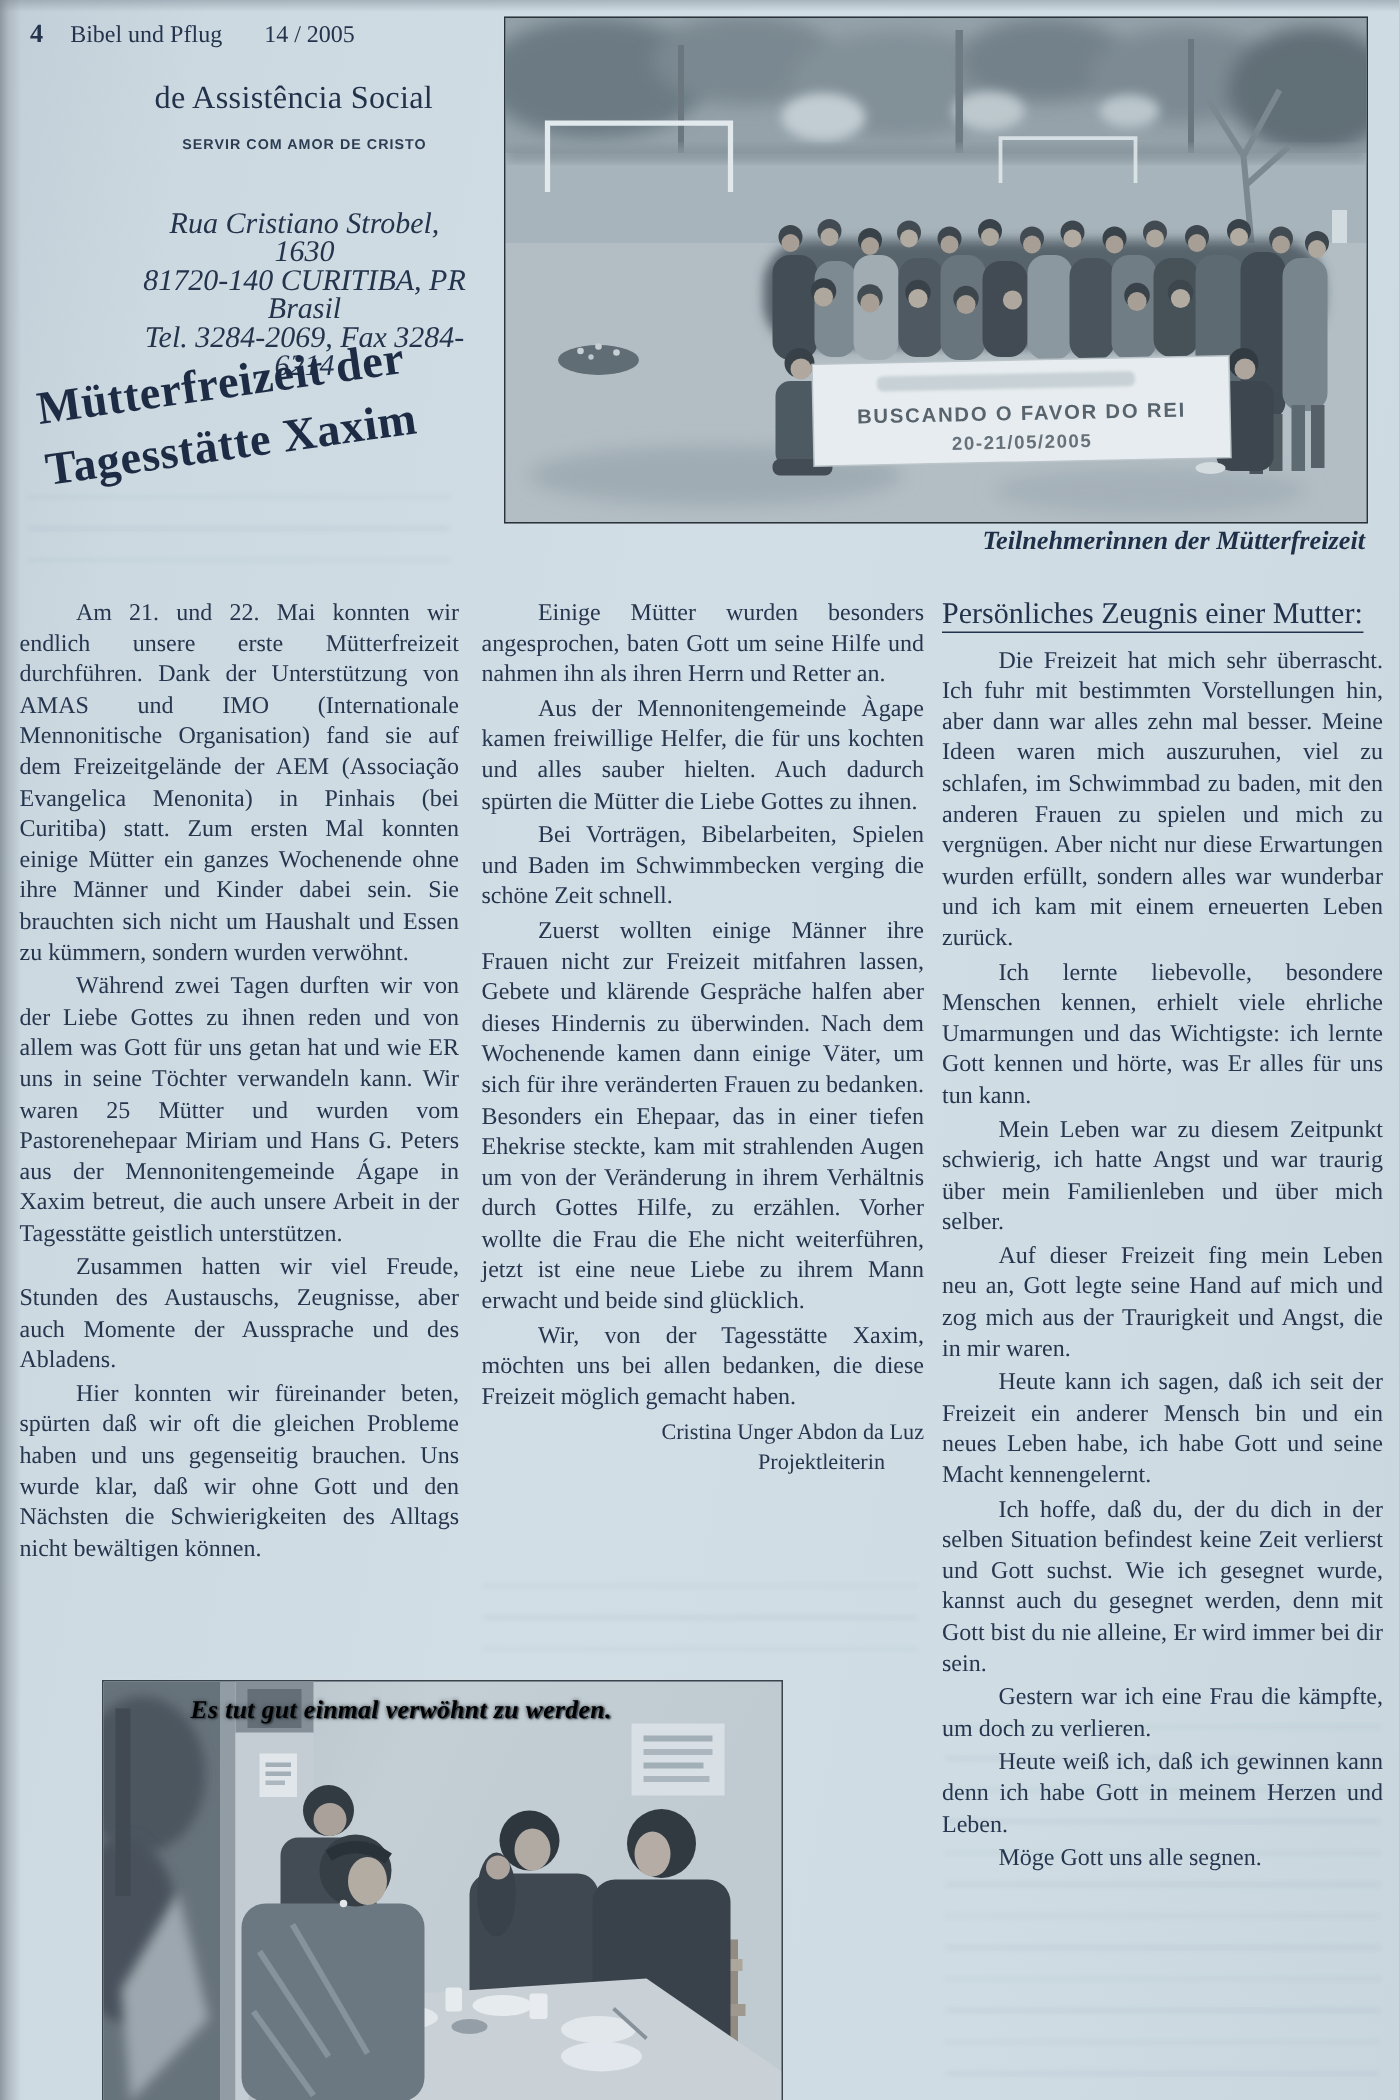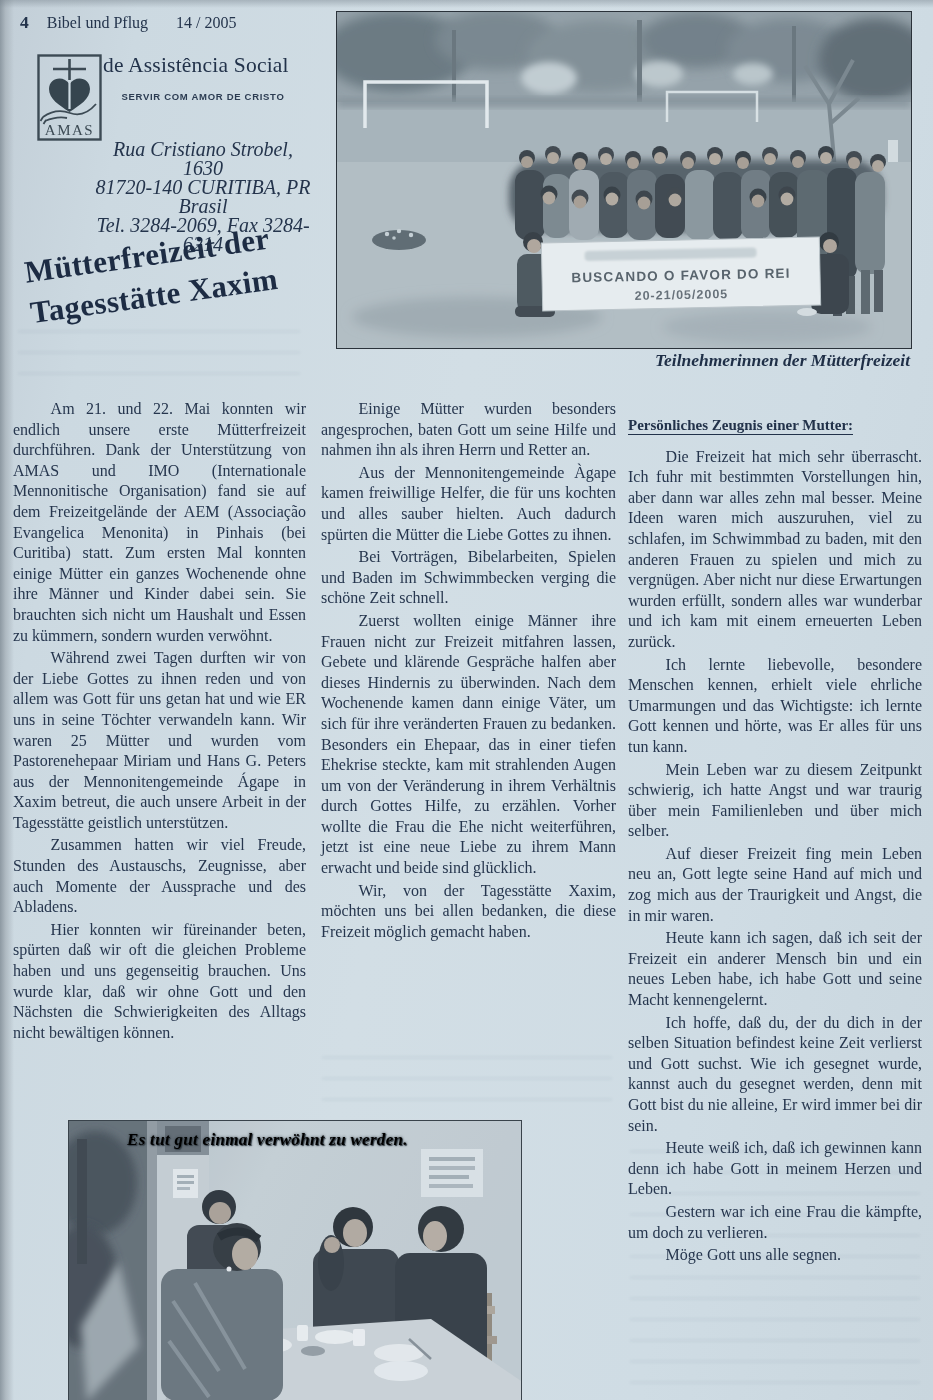--- a/index.html
+++ b/index.html
@@ -38,51 +38,40 @@
     color:#000000;text-shadow:0 0 3px #3a444c,1px 1px 1px #343e46;letter-spacing:.3px;}
   
   .col{position:absolute;top:399px;font-size:16px;line-height:20.6px;text-align:justify;color:#26364e;hyphens:auto;}
   #col1{left:13px;width:293px;}
   #col2{left:321px;width:295px;}
   #col3{left:628px;width:294px;}
   .col p{margin:0 0 0 0;text-indent:2.35em;margin-top:2px;}
   .col p:first-of-type{margin-top:0;}
   .sig{margin-top:3px;text-align:right;font-size:14.8px;line-height:20px;}
   .sig .t{padding-right:26px;}
-  .testimony-heading{font-weight:bold;font-size:15px;margin:16px 0 11px 0;color:#22324a;}
+  .testimony-heading{font-weight:normal;font-size:20px;margin:0 0 11px 0;color:#22324a;}
   .testimony-heading span{border-bottom:1.8px solid #22324a;padding-bottom:1px;}
 </style>
 </head>
 <body>
 
 <div id="page">
   <div class="edge-left"></div>
   <div class="edge-top"></div>
 
   <div class="bleed" style="left:18px;top:330px;width:282px;height:58px;"></div>
   <div class="bleed" style="left:322px;top:1056px;width:290px;height:52px;"></div>
   <div class="bleed" style="left:630px;top:1150px;width:290px;height:235px;"></div>
 
   <div class="header">
     <span class="pgnum">4</span>
     <span>Bibel und Pflug</span>
     <span class="issue">14 / 2005</span>
   </div>
 
-  <div class="logo">
-    <svg width="65" height="87" viewBox="0 0 65 87">
-      <rect x="1.5" y="1.5" width="62" height="84" fill="none" stroke="#3c4a54" stroke-width="2.4"></rect>
-      <line x1="32.5" y1="5" x2="32.5" y2="26" stroke="#3c4a54" stroke-width="2.6"></line>
-      <line x1="16" y1="15" x2="49" y2="15" stroke="#3c4a54" stroke-width="2.6"></line>
-      <path d="M32.5 30 C27 21,12 23,12 35 C12 45,22 51,32.5 58 C43 51,53 45,53 35 C53 23,38 21,32.5 30 Z" fill="#36454f"></path>
-      <line x1="32.5" y1="26" x2="32.5" y2="55" stroke="#cfdbe3" stroke-width="2.2"></line>
-      <path d="M6 63 Q19 54 33 59 Q47 64 59 50 M8 67 Q20 62 30 64 M6 63 l-2.5 4 M9 66 l-2.5 4" fill="none" stroke="#3c4a54" stroke-width="1.8"></path>
-      <text x="32.5" y="81" text-anchor="middle" font-family="Liberation Serif,serif" font-size="15" letter-spacing="1.5" fill="#3c4a54">AMAS</text>
-    </svg>
-  </div>
 
   <div class="orgname">
     <div>de Assistência Social</div>
     <div class="motto">SERVIR COM AMOR DE CRISTO</div>
   </div>
 
   <div class="address">
     <div>Rua Cristiano Strobel, 1630</div>
     <div>81720-140 CURITIBA, PR Brasil</div>
     <div>Tel. 3284-2069, Fax 3284-6214</div>
@@ -280,34 +269,38 @@
     <p>Zusammen hatten wir viel Freude, Stunden des Austauschs, Zeugnisse, aber auch Momente der Aussprache und des Abladens.</p>
     <p>Hier konnten wir füreinander beten, spürten daß wir oft die gleichen Probleme haben und uns gegenseitig brauchen. Uns wurde klar, daß wir ohne Gott und den Nächsten die Schwierigkeiten des Alltags nicht bewältigen können.</p>
   </div>
 
   <div id="col2" class="col">
     <p>Einige Mütter wurden besonders angesprochen, baten Gott um seine Hilfe und nahmen ihn als ihren Herrn und Retter an.</p>
     <p>Aus der Mennonitengemeinde Àgape kamen freiwillige Helfer, die für uns kochten und alles sauber hielten. Auch dadurch spürten die Mütter die Liebe Gottes zu ihnen.</p>
     <p>Bei Vorträgen, Bibelarbeiten, Spielen und Baden im Schwimmbecken verging die schöne Zeit schnell.</p>
     <p>Zuerst wollten einige Männer ihre Frauen nicht zur Freizeit mitfahren lassen, Gebete und klärende Gespräche halfen aber dieses Hindernis zu überwinden. Nach dem Wochenende kamen dann einige Väter, um sich für ihre veränderten Frauen zu bedanken. Besonders ein Ehepaar, das in einer tiefen Ehekrise steckte, kam mit strahlenden Augen um von der Veränderung in ihrem Verhältnis durch Gottes Hilfe, zu erzählen. Vorher wollte die Frau die Ehe nicht weiterführen, jetzt ist eine neue Liebe zu ihrem Mann erwacht und beide sind glücklich.</p>
     <p>Wir, von der Tagesstätte Xaxim, möchten uns bei allen bedanken, die diese Freizeit möglich gemacht haben.</p>
+    <div class="sig">
+      <div>Cristina Unger Abdon da Luz</div>
+      <div class="t">Projektleiterin</div>
+    </div>
   </div>
 
   <div id="col3" class="col">
     <div class="testimony-heading">
       <span>Persönliches Zeugnis einer Mutter:</span>
     </div>
     <p>Die Freizeit hat mich sehr überrascht. Ich fuhr mit bestimmten Vorstellungen hin, aber dann war alles zehn mal besser. Meine Ideen waren mich auszuruhen, viel zu schlafen, im Schwimmbad zu baden, mit den anderen Frauen zu spielen und mich zu vergnügen. Aber nicht nur diese Erwartungen wurden erfüllt, sondern alles war wunderbar und ich kam mit einem erneuerten Leben zurück.</p>
     <p>Ich lernte liebevolle, besondere Menschen kennen, erhielt viele ehrliche Umarmungen und das Wichtigste: ich lernte Gott kennen und hörte, was Er alles für uns tun kann.</p>
     <p>Mein Leben war zu diesem Zeitpunkt schwierig, ich hatte Angst und war traurig über mein Familienleben und über mich selber.</p>
     <p>Auf dieser Freizeit fing mein Leben neu an, Gott legte seine Hand auf mich und zog mich aus der Traurigkeit und Angst, die in mir waren.</p>
     <p>Heute kann ich sagen, daß ich seit der Freizeit ein anderer Mensch bin und ein neues Leben habe, ich habe Gott und seine Macht kennengelernt.</p>
     <p>Ich hoffe, daß du, der du dich in der selben Situation befindest keine Zeit verlierst und Gott suchst. Wie ich gesegnet wurde, kannst auch du gesegnet werden, denn mit Gott bist du nie alleine, Er wird immer bei dir sein.</p>
+    <p>Gestern war ich eine Frau die kämpfte, um doch zu verlieren.</p>
     <p>Heute weiß ich, daß ich gewinnen kann denn ich habe Gott in meinem Herzen und Leben.</p>
-    <p>Gestern war ich eine Frau die kämpfte, um doch zu verlieren.</p>
     <p>Möge Gott uns alle segnen.</p>
   </div>
 
   <div id="bottom-photo" class="photo-frame">
     <svg width="452" height="280" viewBox="0 0 452 280">
       <defs>
         <linearGradient id="wall" x1="0" y1="0" x2="1" y2="0.3">
           <stop offset="0" stop-color="#aeb9c0"></stop>
             <stop offset="0.45" stop-color="#c6d0d5"></stop>
             <stop offset="1" stop-color="#c0cad0"></stop>

